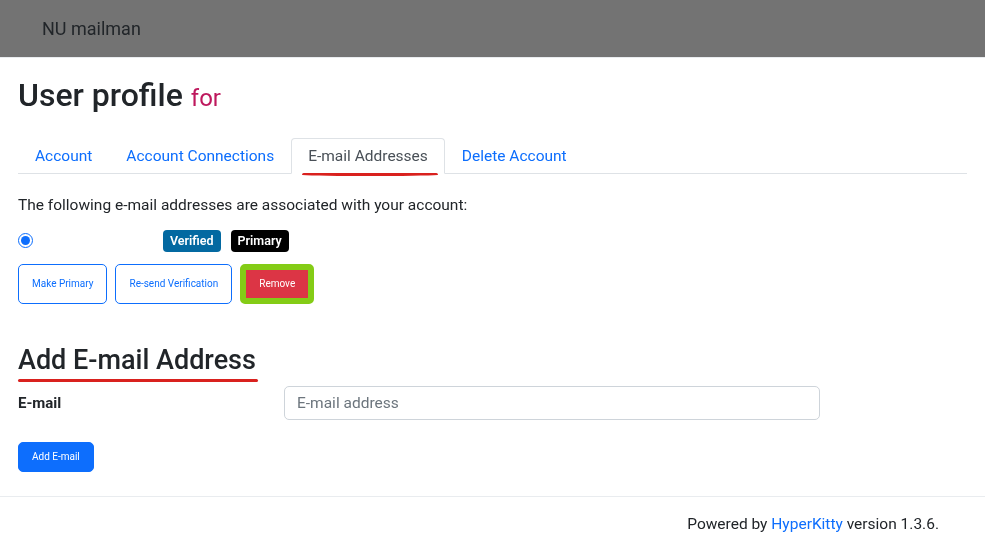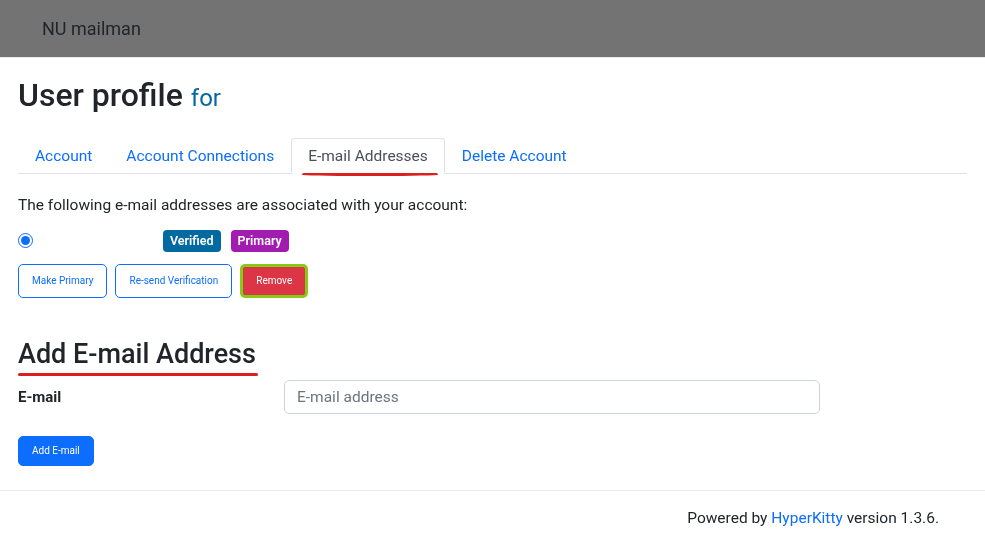--- a/index.html
+++ b/index.html
@@ -25,21 +25,21 @@
     }
     h1.page-title {
       font-size: 32px;
       font-weight: 500;
       margin-bottom: 16px;
       margin-top: 8px;
     }
     h1.page-title .sub {
       font-size: 24px;
       font-weight: 400;
-      color: #0369a1;
+      color: #be185d;
     }
     .nav-tabs {
       display: flex;
       border-bottom: 1px solid #dee2e6;
       margin-top: 24px;
       margin-bottom: 22px;
       list-style: none;
     }
     .nav-tabs .nav-item {
       margin-bottom: -1px;
@@ -84,21 +84,21 @@
     .badge {
       display: inline-block;
       padding: 2px 7px;
       font-size: 12.5px;
       font-weight: 600;
       color: #fff;
       border-radius: 4px;
       line-height: 1.4;
     }
     .badge-success { background: #0369a1; }
-    .badge-primary { background: #a21caf; }
+    .badge-primary { background: #000000; }
     .button-row {
       display: flex;
       gap: 8px;
       margin-bottom: 40px;
     }
     .btn {
       display: inline-block;
       padding: 7px 13px;
       font-size: 10px;
       border-radius: 5px;
@@ -108,21 +108,21 @@
       font-family: inherit;
     }
     .btn-outline-primary {
       color: #0d6efd;
       background: #fff;
       border: 1px solid #0d6efd;
     }
     .btn-danger {
       color: #fff;
       background: #dc3545;
-      border: 3px solid #84cc16;
+      border: 6px solid #84cc16;
     }
     .btn-primary {
       color: #fff;
       background: #0d6efd;
       border: 1px solid #0d6efd;
     }
     h2.section-title {
       font-size: 27px;
       font-weight: 500;
       margin-top: 28px;

